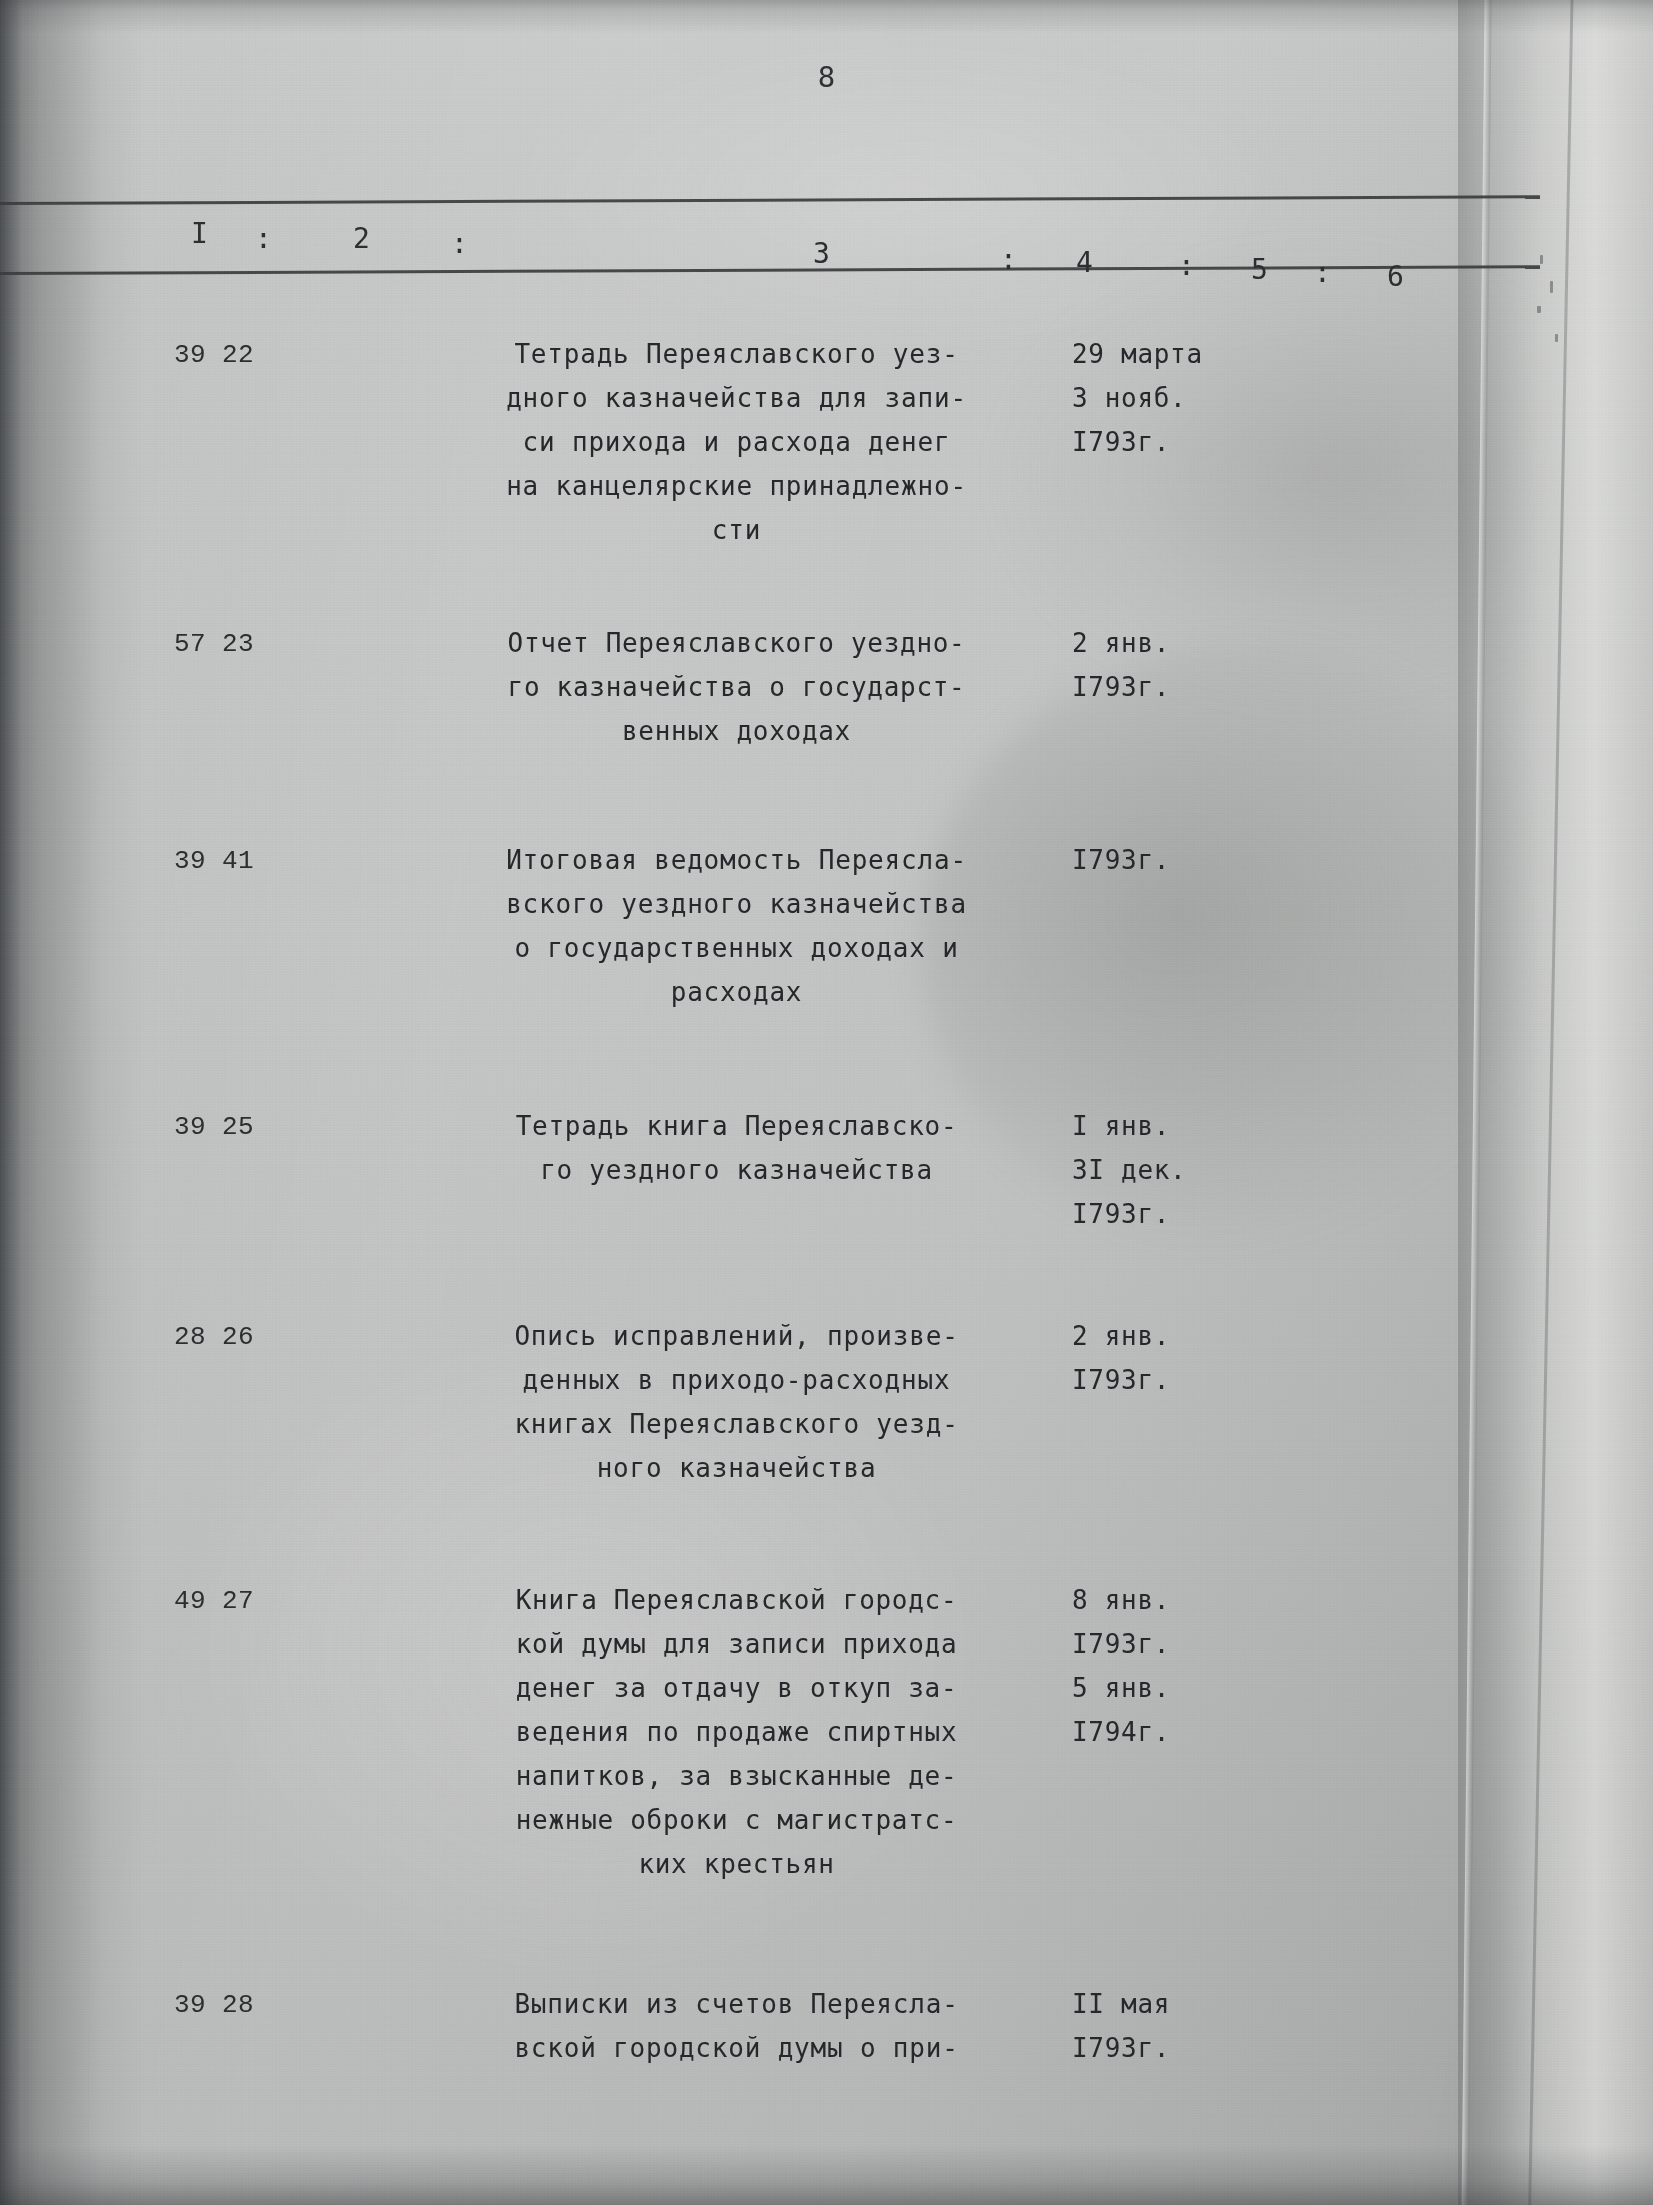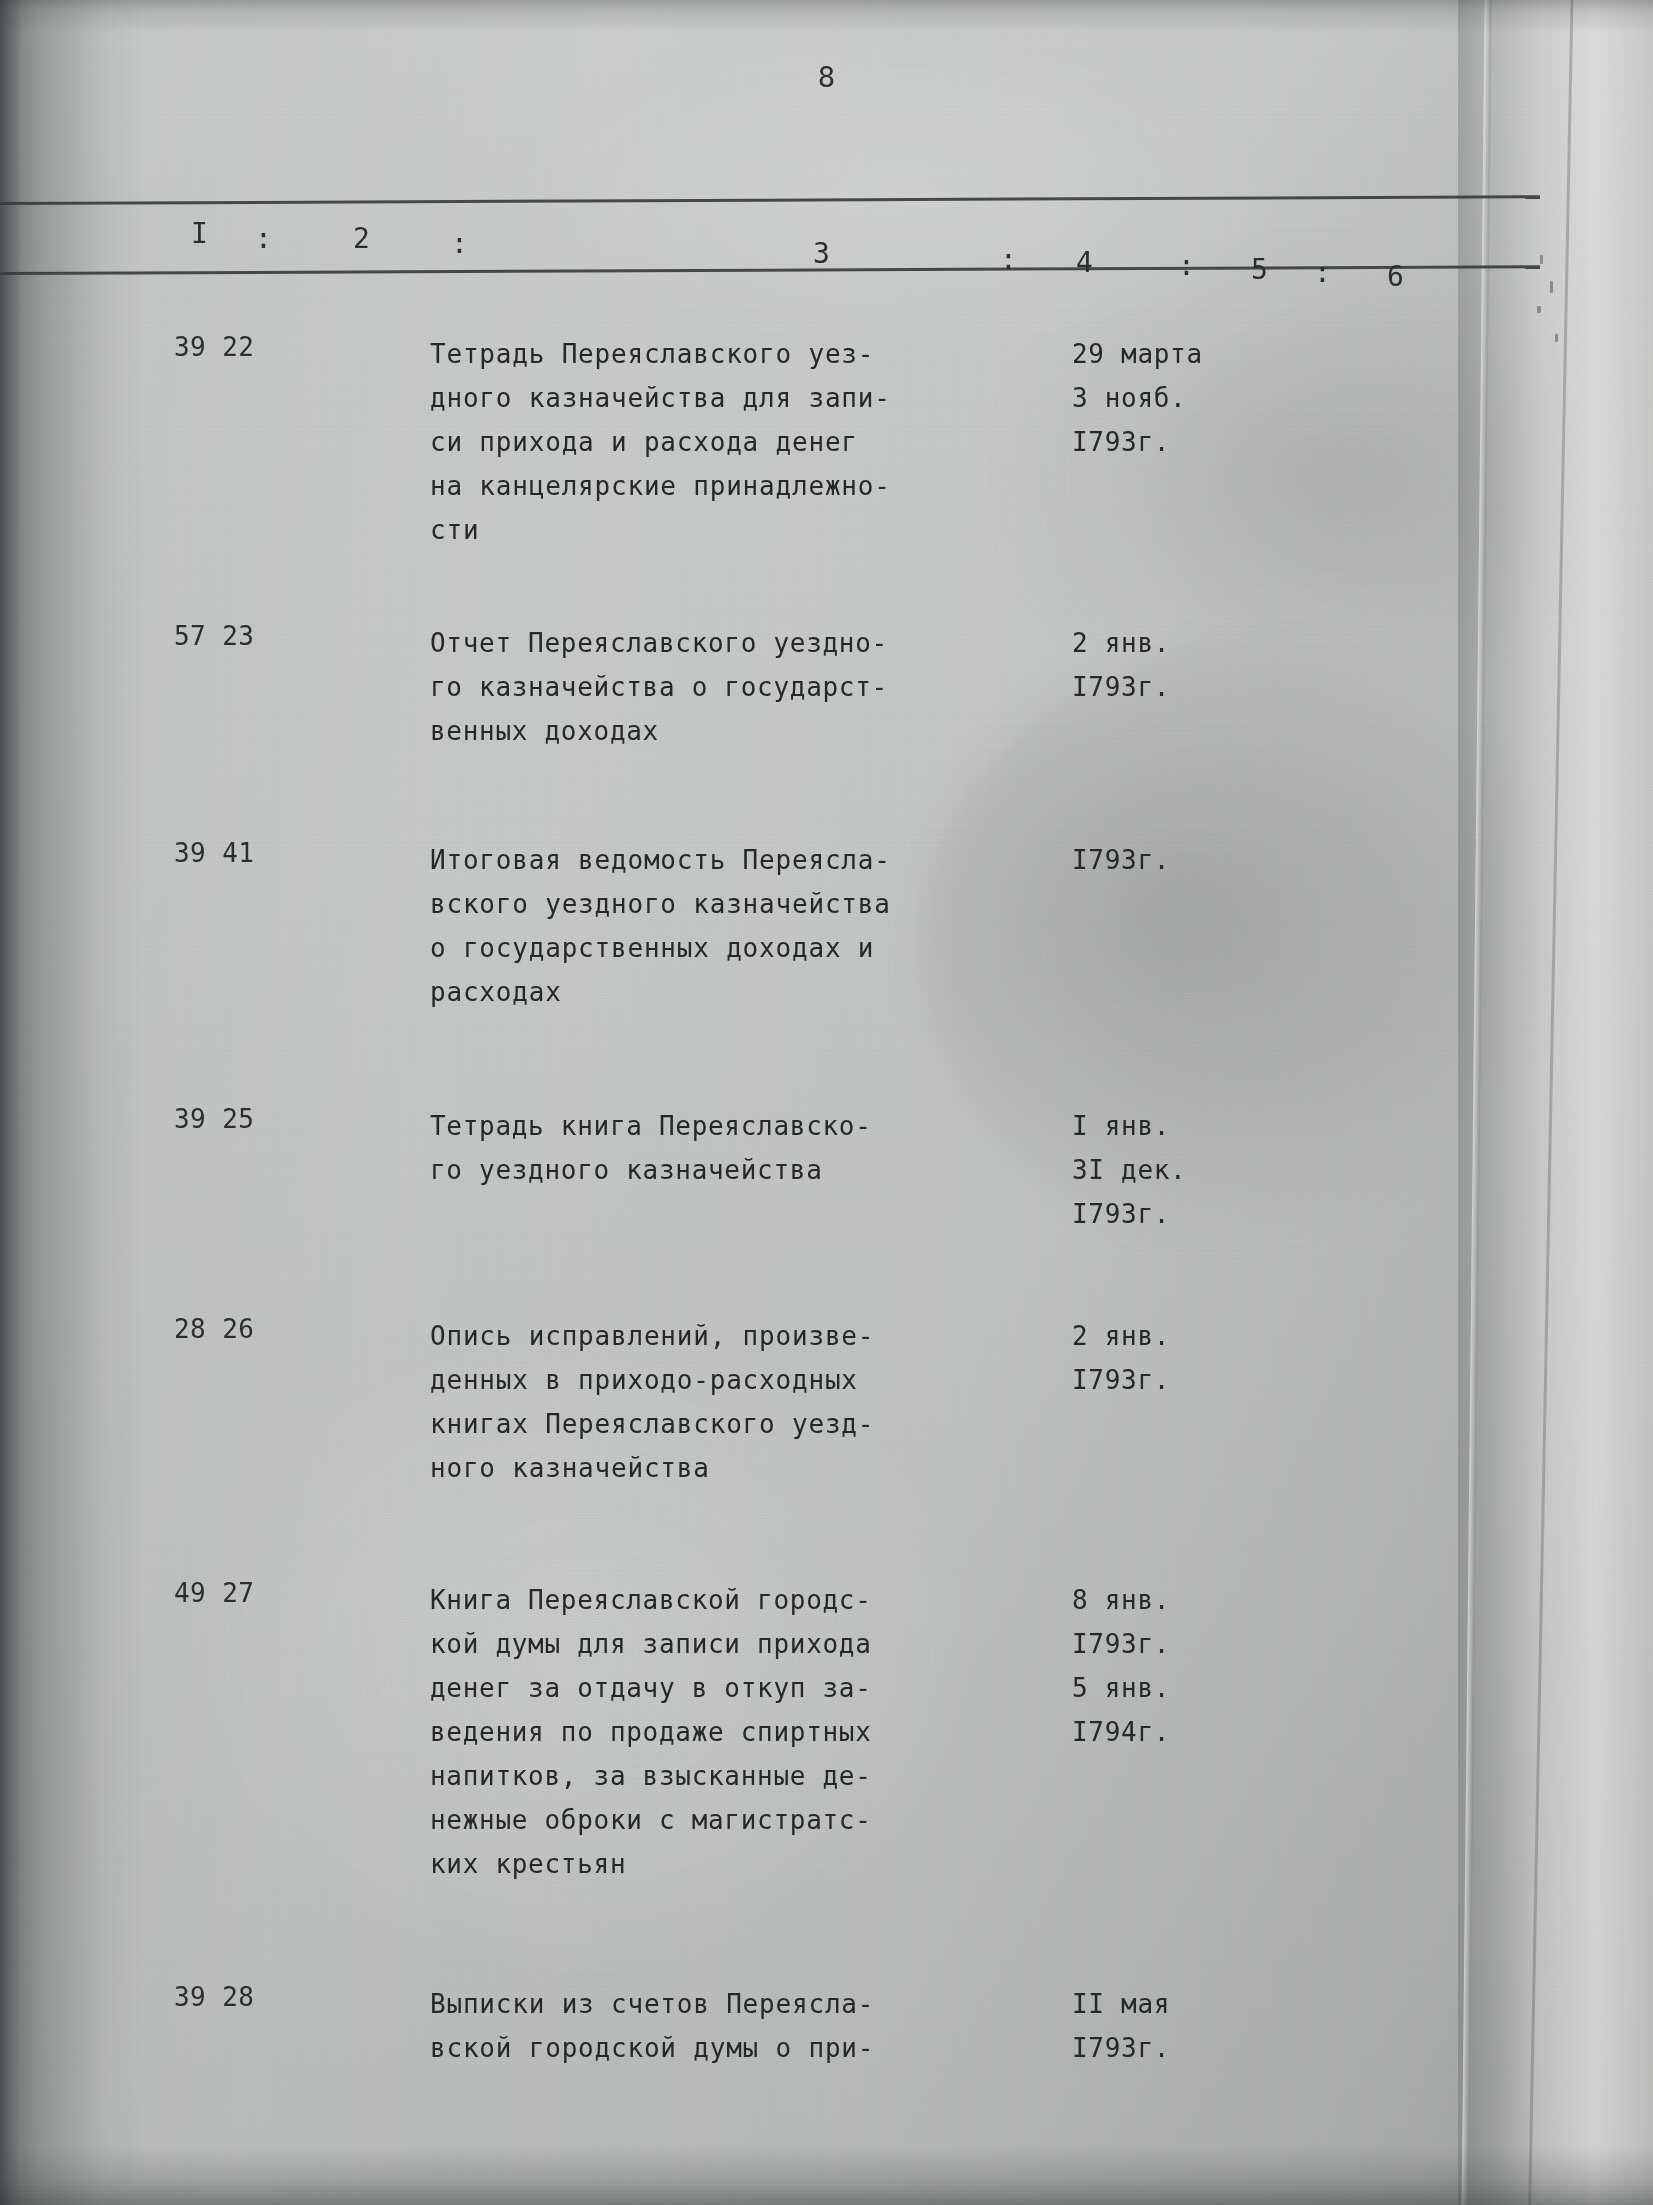--- a/index.html
+++ b/index.html
@@ -157,36 +157,38 @@
   .chc5 { left: 1314px; top: 39px; }
   .ch6 { left: 1387px; top: 43px; }
 
   .entry {
     position: absolute;
     width: 1497px;
   }
   .col-id {
     position: absolute;
     left: 174px;
-    top: 0;
+    top: 8px;
     font-size: 26px;
     letter-spacing: 0.4px;
     color: #2b2d2f;
     white-space: pre;
+    font-family: Liberation Mono, monospace;
   }
   .col-title {
     position: absolute;
     left: 430px;
     top: 0;
     width: 613px;
     font-size: 26px;
     line-height: 44px;
     letter-spacing: 0.7px;
     color: #25272a;
     white-space: pre;
+    text-align: center;
   }
   .col-date {
     position: absolute;
     left: 1072px;
     top: 0;
     width: 255px;
     font-size: 26px;
     line-height: 44px;
     letter-spacing: 0.7px;
     color: #25272a;

